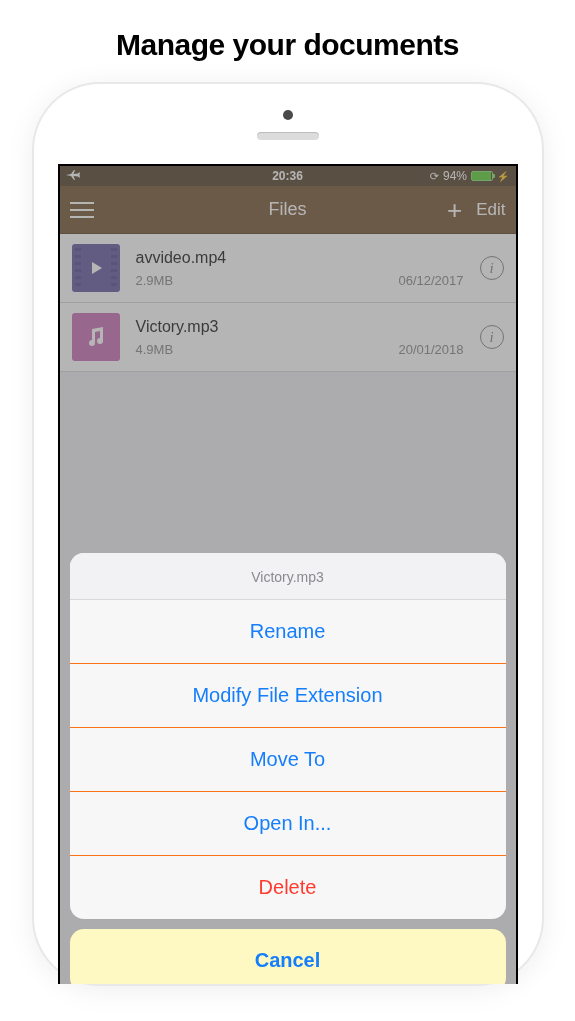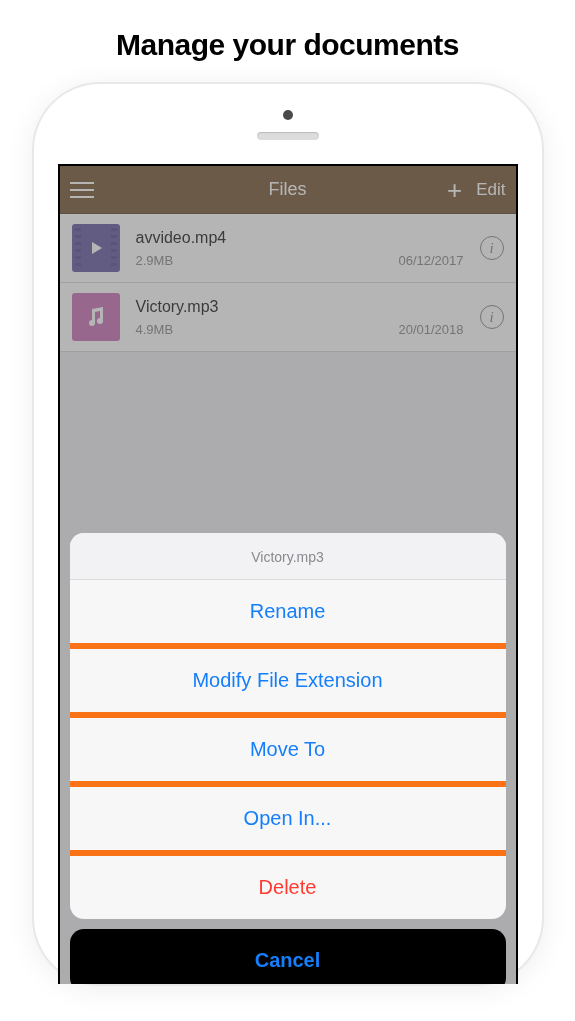--- a/index.html
+++ b/index.html
@@ -137,46 +137,62 @@
     color: #8a8a8f;
     padding: 16px 0 14px;
     border-bottom: 1px solid #d9d9d9;
     background: #f2f2f4;
   }
   .sheet-item {
     text-align: center;
     font-size: 20px;
     color: #157efb;
     padding: 20px 0;
-    border-bottom: 6px solid #f97316;
+    border-bottom: 1px solid #f97316;
   }
   .sheet-item:last-child { border-bottom: none; }
   .sheet-item.destructive { color: #ff3b30; }
   .sheet-cancel {
     margin-top: 10px;
-    background: #000000;
+    background: #fef9c3;
     border-radius: 14px;
     text-align: center;
     font-size: 20px;
     font-weight: 600;
     color: #157efb;
     padding: 20px 0;
   }
 </style>
 </head>
 <body>
 
 <div class="promo-title">Manage your documents</div>
 
 <div class="phone">
   <div class="phone-camera"></div>
   <div class="phone-speaker"></div>
 
   <div class="screen">
 
+    <div class="status-bar">
+      <div class="status-left">
+        <span>
+          <svg width="14" height="12" viewBox="0 0 14 12">
+              <path d="M0 6 L5 5 L8 1 L9 1 L7.5 5 L12 4.5 L13 3.5 L14 3.5 L13.5 6 L14 8.5 L13 8.5 L12 7.5 L7.5 7 L9 11 L8 11 L5 7 Z" fill="#fff"></path>
+            </svg>
+        </span>
+      </div>
+      <span class="status-center">20:36</span>
+      <div class="status-right">
+        <span style="font-size:11px;">⟳</span>
+        <span>94%</span>
+        <span class="battery"></span>
+        <span style="font-size:10px;">⚡</span>
+      </div>
+    </div>
 
     <div class="nav-bar">
       <div class="nav-left">
         <div class="hamburger">
           <span></span>
             <span></span>
             <span></span>
         </div>
       </div>
       <div class="nav-title">Files</div>

